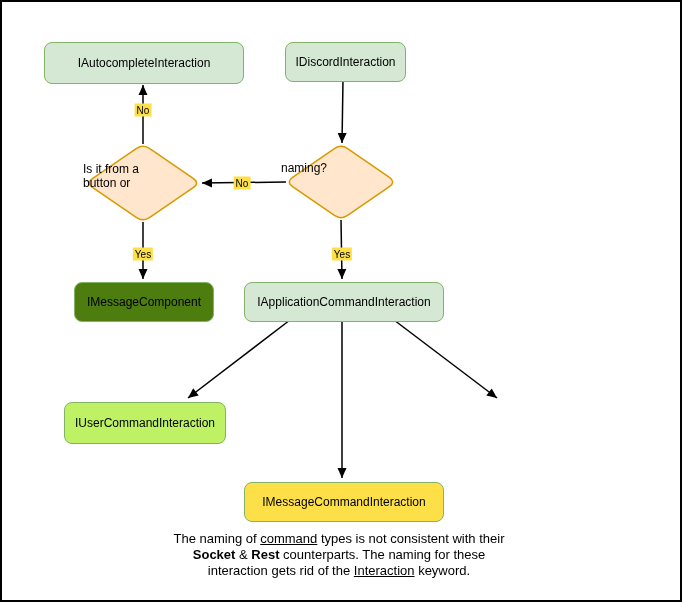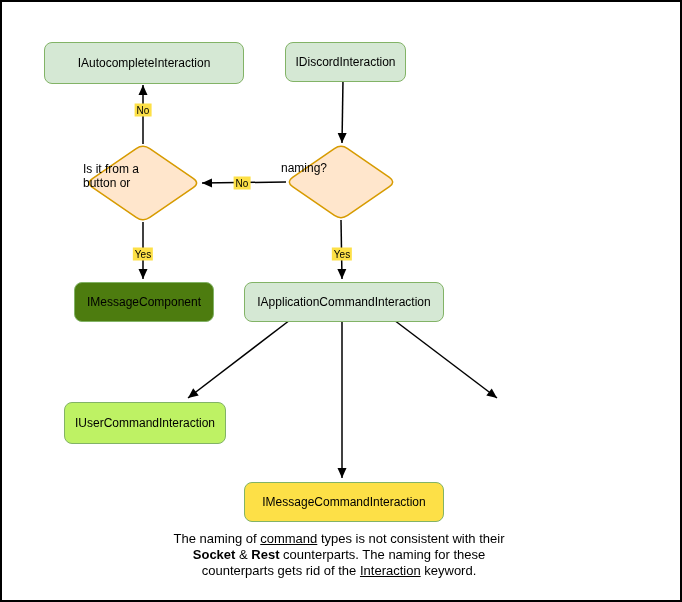--- a/index.html
+++ b/index.html
@@ -94,16 +94,16 @@
   </div>
 
   <span class="edge-label el-no-top">No</span>
   <span class="edge-label el-no-mid">No</span>
   <span class="edge-label el-yes-left">Yes</span>
   <span class="edge-label el-yes-right">Yes</span>
 
   <div class="note">
     <div><span>The naming of </span><span class="u">command</span><span> types is not consistent with their</span></div>
     <div><span class="b">Socket</span><span> &amp; </span><span class="b">Rest</span><span> counterparts. The naming for these</span></div>
-    <div><span>counterparts gets rid of the </span><span class="u">Interaction</span><span> keyword.</span></div>
+    <div><span>interaction gets rid of the </span><span class="u">Interaction</span><span> keyword.</span></div>
   </div>
 
 </div>
 
 </body></html>

